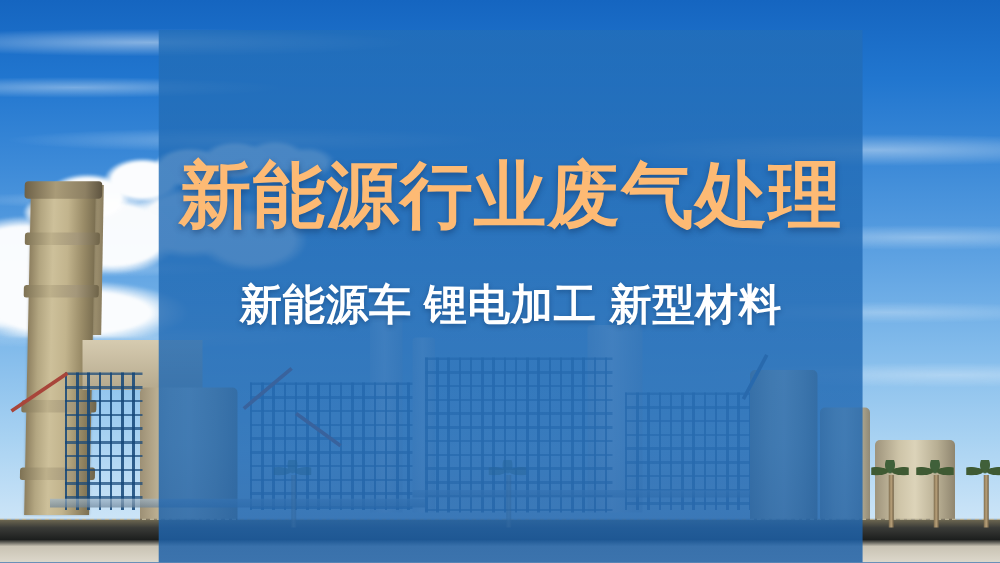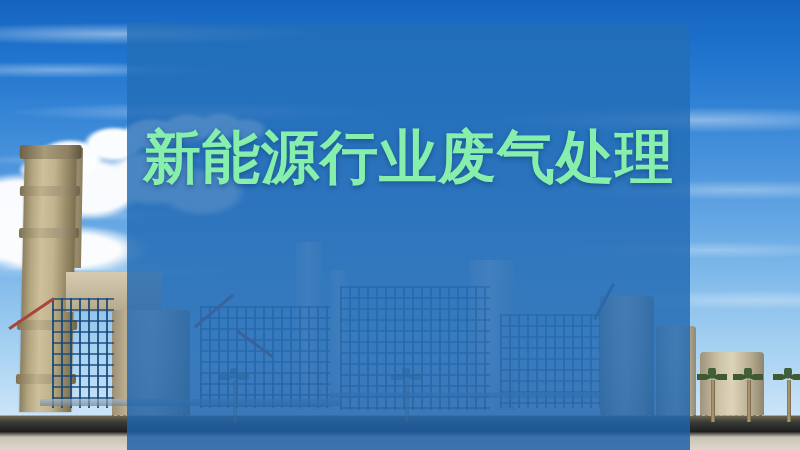--- a/index.html
+++ b/index.html
@@ -180,21 +180,21 @@
 
   
   .text-layer {
     position:absolute; left:127px; top:24px; width:563px; bottom:0;
     z-index:5;
   }
   .title {
     position:absolute;
     left:16px; top:104px; width:531px;
     font-size:58px; line-height:1;
-    font-weight:bold; color:#86efac;
+    font-weight:bold; color:#fdba74;
     letter-spacing:1px;
     text-align:right;
     text-shadow:0 2px 5px rgba(10,45,90,.45);
     white-space:nowrap;
   }
   .sub {
     position:absolute;
     left:16px; width:531px;
     font-size:34px; line-height:1;
     font-weight:bold; color:#ffffff;
@@ -272,15 +272,16 @@
     <div class="palm" style="left:400px;bottom:28px;width:14px;height:42px;opacity:.5">
       <span class="fronds"></span>
       <span class="trunk"></span>
     </div>
   </div>
 
   <div class="overlay"></div>
 
   <div class="text-layer">
     <div class="title">新能源行业废气处理</div>
+    <div class="sub sub-1">新能源车  锂电加工  新型材料</div>
   </div>
 
 </div>
 
 </body></html>

